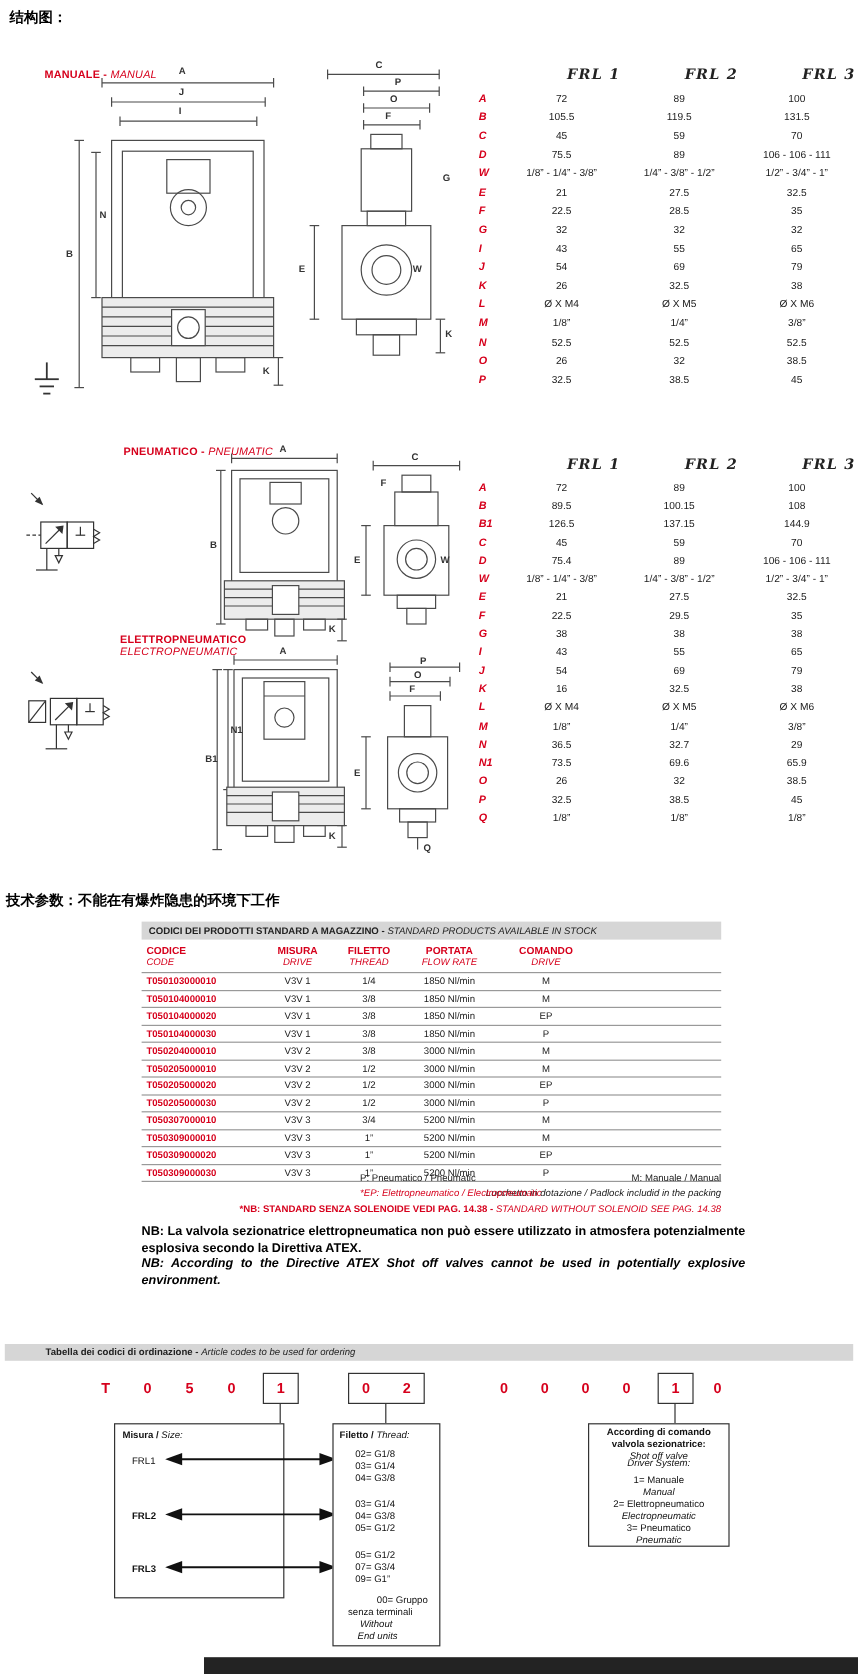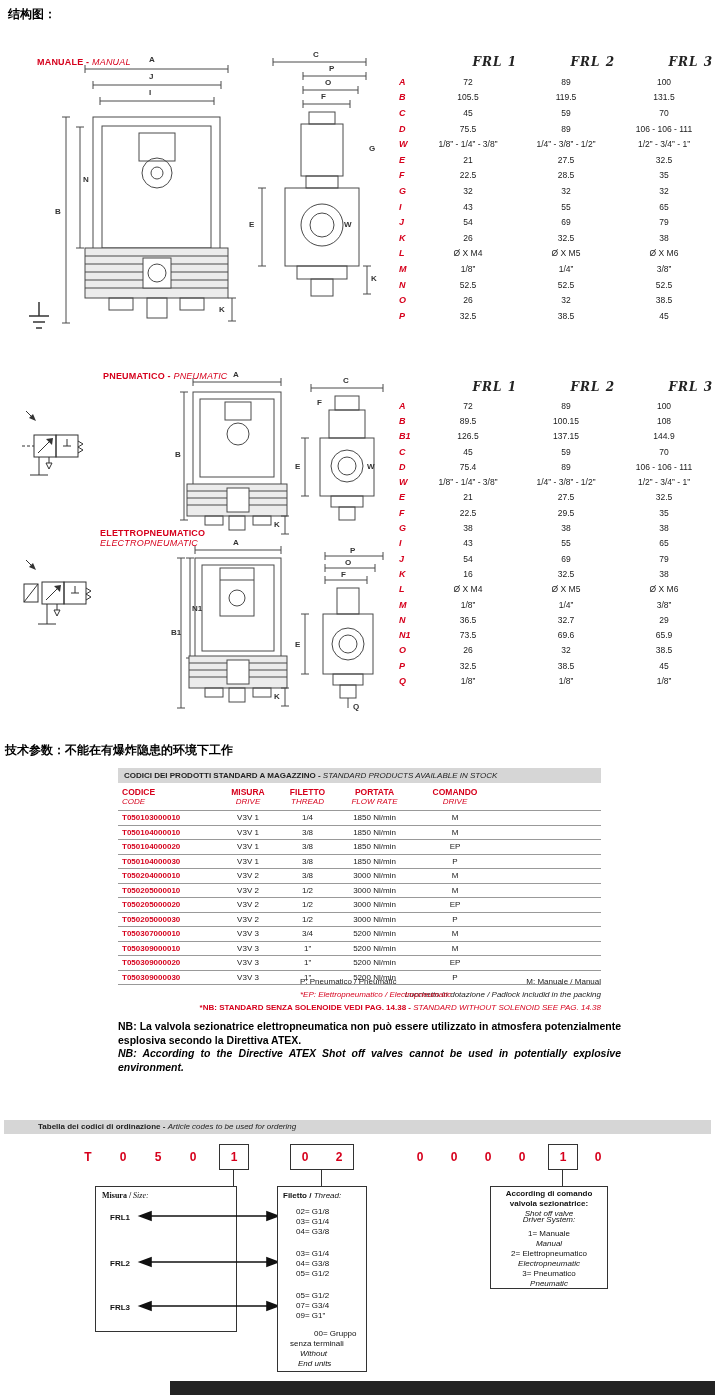--- a/index.html
+++ b/index.html
@@ -707,22 +707,22 @@
 
 <div class="codebox" style="left:219px;width:30px;"></div>
 <div class="codebox" style="left:290px;width:64px;"></div>
 <div class="codebox" style="left:548px;width:30px;"></div>
 
 <div class="connector" style="left:233px;"></div>
 <div class="connector" style="left:321px;"></div>
 <div class="connector" style="left:562px;"></div>
 
 <div class="obox" style="left:95px;top:1186px;width:142px;height:146px;">
-  <span class="oline ttl" style="left:6px;top:4px;font-family:Liberation Serif, serif;"><span>Misura / </span><i>Size:</i></span>
-  <span class="oline" style="left:14px;top:26px;font-weight:bold;">FRL1</span>
+  <span class="oline ttl" style="left:6px;top:4px;"><span>Misura / </span><i>Size:</i></span>
+  <span class="oline" style="left:14px;top:26px;font-weight:normal;">FRL1</span>
   <span class="oline" style="left:14px;top:72px;font-weight:bold;">FRL2</span>
   <span class="oline" style="left:14px;top:116px;font-weight:bold;">FRL3</span>
 </div>
 
 <div class="draw" style="left:128px;top:1190px;width:155px;height:132px;z-index:3;">
   <svg width="155" height="132" viewBox="0 0 155 132">
     <g stroke="#111" stroke-width="1.6" fill="#111">
       <line x1="20" y1="26" x2="142" y2="26"></line>
         <path d="M12,26 l11,-4 v8 z"></path>
         <path d="M150,26 l-11,-4 v8 z"></path>

